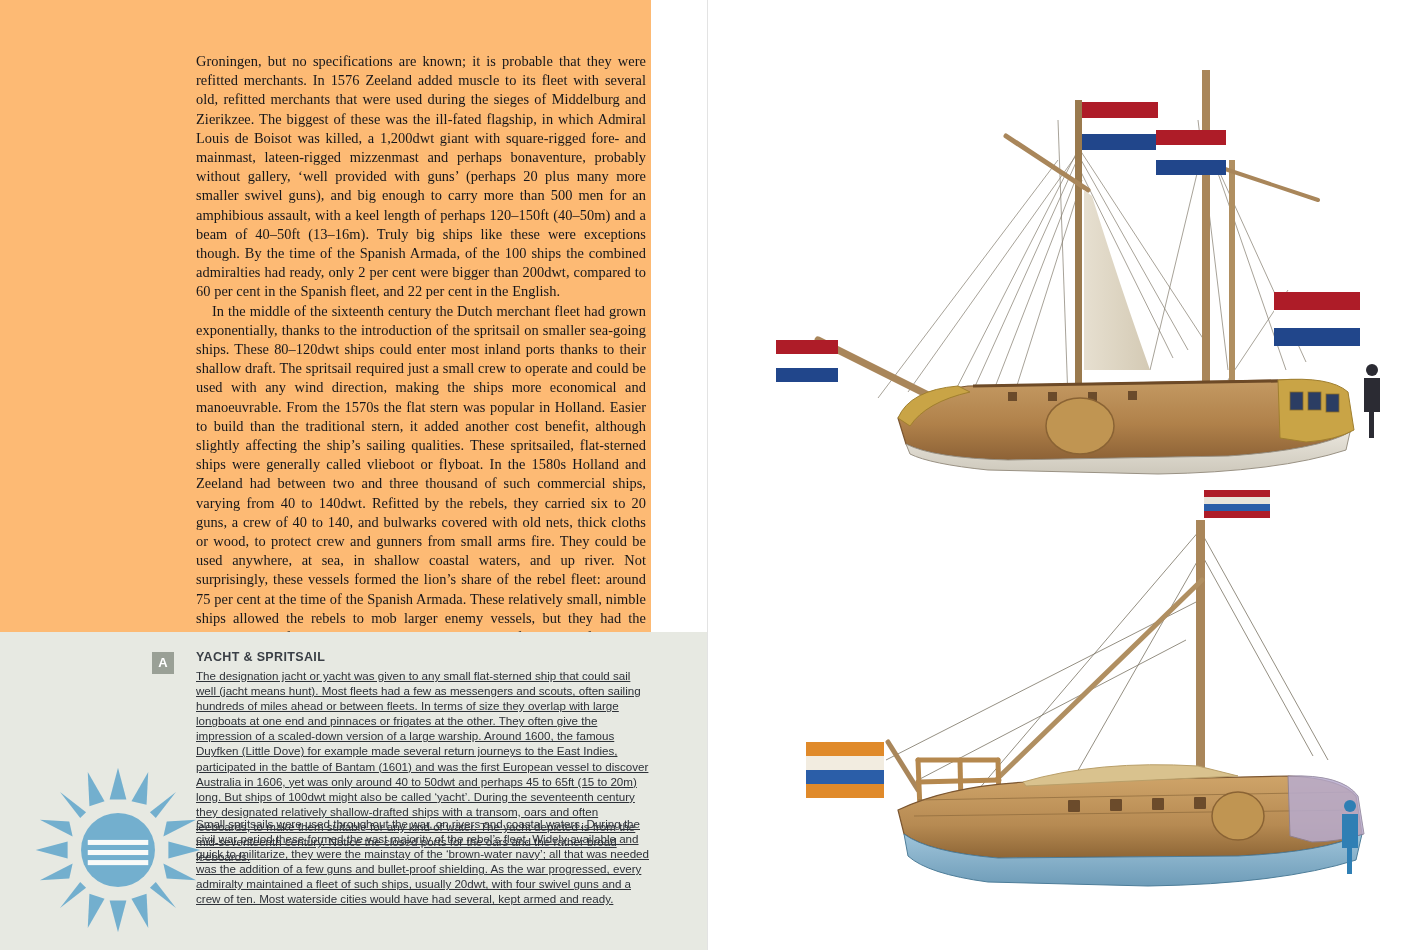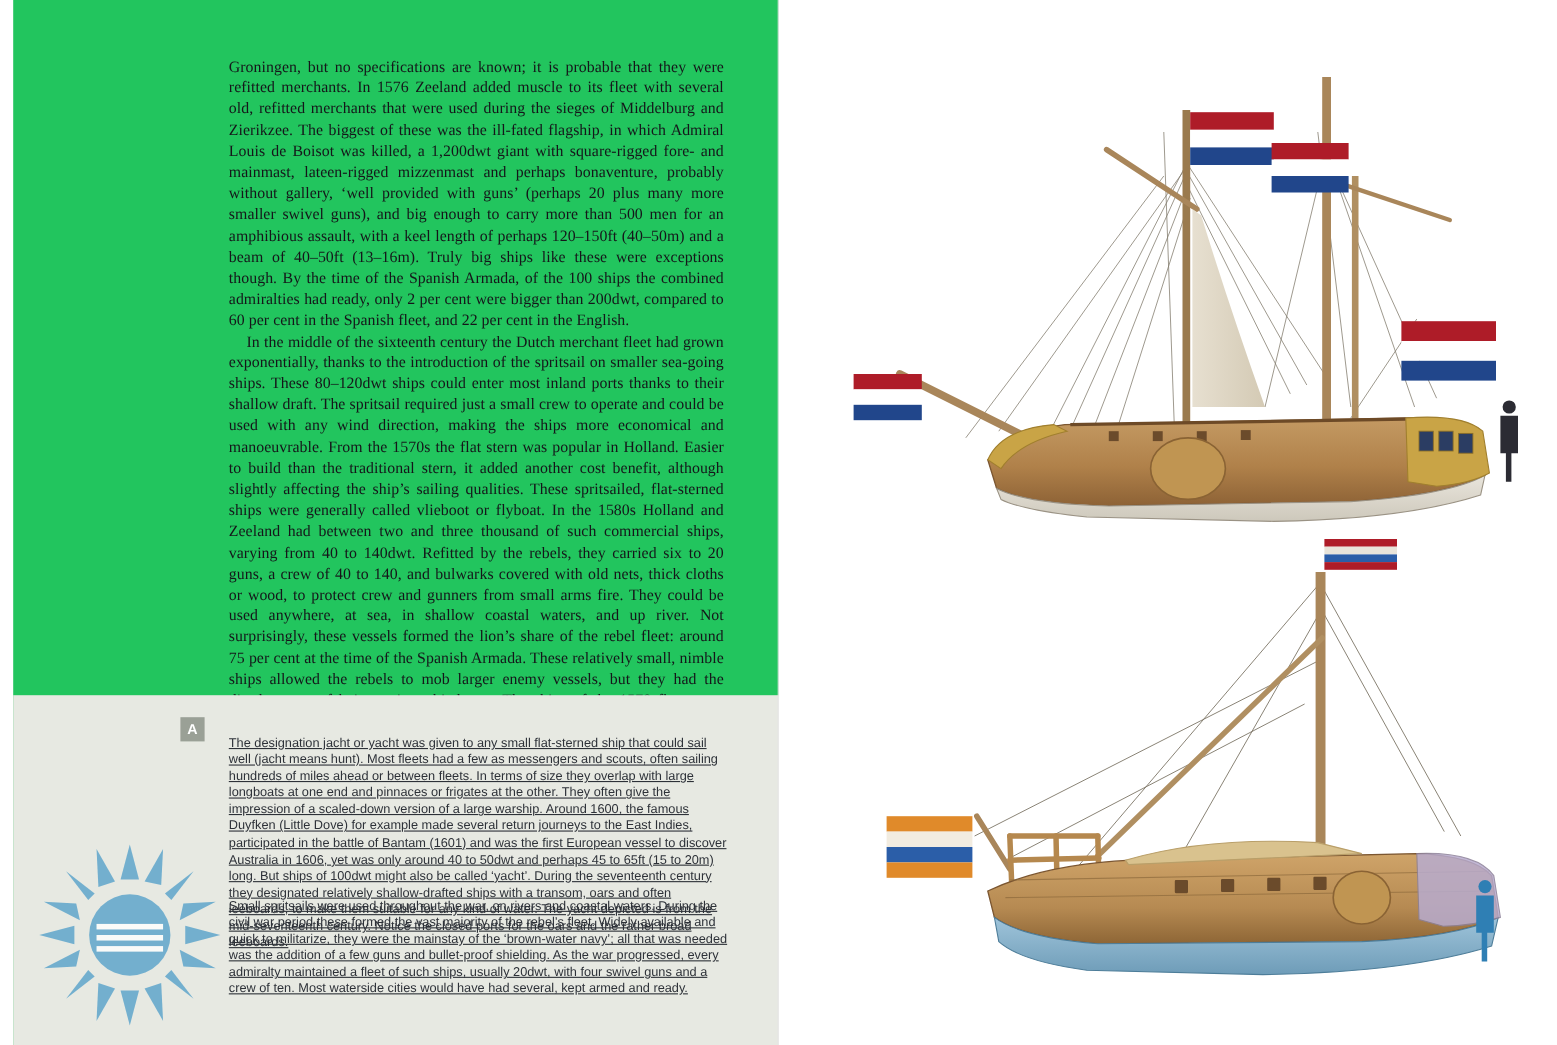--- a/index.html
+++ b/index.html
@@ -12,23 +12,23 @@
     width: 1415px;
     height: 950px;
     overflow: hidden;
     background: #ffffff;
     font-family: "Liberation Serif", serif;
   }
 
   
   #left-page {
     position: absolute;
-    left: 12px; top: 0;
-    width: 708px; height: 950px;
-    background: #22c55e;
+    left: 0; top: 0;
+    width: 651px; height: 950px;
+    background: #fdba74;
   }
   #body-text {
     position: absolute;
     left: 196px;
     top: 52px;
     width: 450px;
     font-family: "Liberation Serif", serif;
     font-size: 14.4px;
     line-height: 19.2px;
     text-align: justify;
@@ -141,20 +141,21 @@
   <div id="left-page">
 
     <div id="body-text">
       <p>Groningen, but no specifications are known; it is probable that they were refitted merchants. In 1576 Zeeland added muscle to its fleet with several old, refitted merchants that were used during the sieges of Middelburg and Zierikzee. The biggest of these was the ill-fated flagship, in which Admiral Louis de Boisot was killed, a 1,200dwt giant with square-rigged fore- and mainmast, lateen-rigged mizzenmast and perhaps bonaventure, probably without gallery, ‘well provided with guns’ (perhaps 20 plus many more smaller swivel guns), and big enough to carry more than 500 men for an amphibious assault, with a keel length of perhaps 120–150ft (40–50m) and a beam of 40–50ft (13–16m). Truly big ships like these were exceptions though. By the time of the Spanish Armada, of the 100 ships the combined admiralties had ready, only 2 per cent were bigger than 200dwt, compared to 60 per cent in the Spanish fleet, and 22 per cent in the English.</p>
       <p class="indent">In the middle of the sixteenth century the Dutch merchant fleet had grown exponentially, thanks to the introduction of the spritsail on smaller sea-going ships. These 80–120dwt ships could enter most inland ports thanks to their shallow draft. The spritsail required just a small crew to operate and could be used with any wind direction, making the ships more economical and manoeuvrable. From the 1570s the flat stern was popular in Holland. Easier to build than the traditional stern, it added another cost benefit, although slightly affecting the ship’s sailing qualities. These spritsailed, flat-sterned ships were generally called vlieboot or flyboat. In the 1580s Holland and Zeeland had between two and three thousand of such commercial ships, varying from 40 to 140dwt. Refitted by the rebels, they carried six to 20 guns, a crew of 40 to 140, and bulwarks covered with old nets, thick cloths or wood, to protect crew and gunners from small arms fire. They could be used anywhere, at sea, in shallow coastal waters, and up river. Not surprisingly, these vessels formed the lion’s share of the rebel fleet: around 75 per cent at the time of the Spanish Armada. These relatively small, nimble ships allowed the rebels to mob larger enemy vessels, but they had the disadvantage of being quite a bit lower. The ships of the 1570 fleet were therefore equipped with tall firing platforms on bow and stern, shielded like the bulwarks.</p>
       <p class="indent">Rowing barges were a common sight, especially in the south of Holland. These small ships with a mast and oars were used by the rebels from the</p>
     </div>
 
     <div id="caption-band"></div>
     <div id="caption-letter">A</div>
+    <div id="caption-title">YACHT &amp; SPRITSAIL</div>
     <div id="caption-p1" class="caption-para">The designation jacht or yacht was given to any small flat-sterned ship that could sail well (jacht means hunt). Most fleets had a few as messengers and scouts, often sailing hundreds of miles ahead or between fleets. In terms of size they overlap with large longboats at one end and pinnaces or frigates at the other. They often give the impression of a scaled-down version of a large warship. Around 1600, the famous Duyfken (Little Dove) for example made several return journeys to the East Indies, participated in the battle of Bantam (1601) and was the first European vessel to discover Australia in 1606, yet was only around 40 to 50dwt and perhaps 45 to 65ft (15 to 20m) long. But ships of 100dwt might also be called ‘yacht’. During the seventeenth century they designated relatively shallow-drafted ships with a transom, oars and often leeboards, to make them suitable for any kind of water. The yacht depicted is from the mid-seventeenth century. Notice the closed ports for the oars and the rather broad leeboards.</div>
     <div id="caption-p2" class="caption-para">Small spritsails were used throughout the war, on rivers and coastal waters. During the civil war period these formed the vast majority of the rebel’s fleet. Widely available and quick to militarize, they were the mainstay of the ‘brown-water navy’; all that was needed was the addition of a few guns and bullet-proof shielding. As the war progressed, every admiralty maintained a fleet of such ships, usually 20dwt, with four swivel guns and a crew of ten. Most waterside cities would have had several, kept armed and ready.</div>
   </div>
 
   <div id="gutter-line"></div>
 
   <div id="right-page">
 
     <svg class="ship-svg" style="left:50px; top:40px;" width="650" height="450" viewBox="0 0 650 450">
       <defs>

